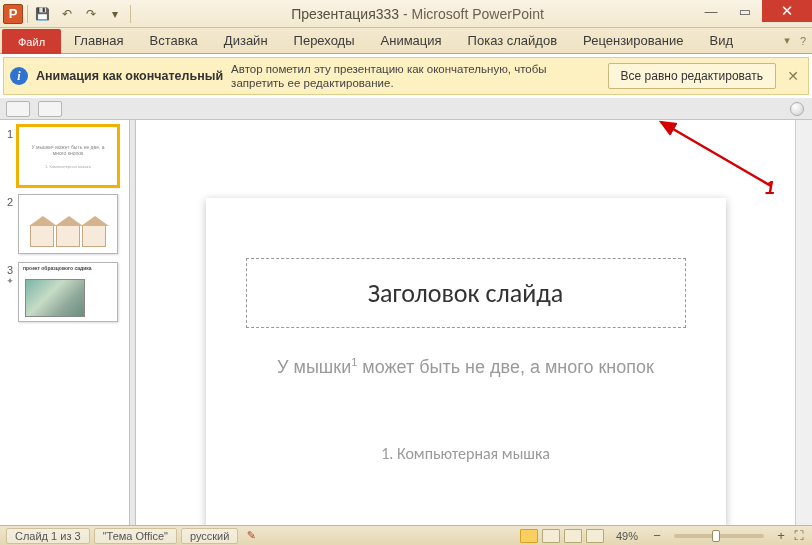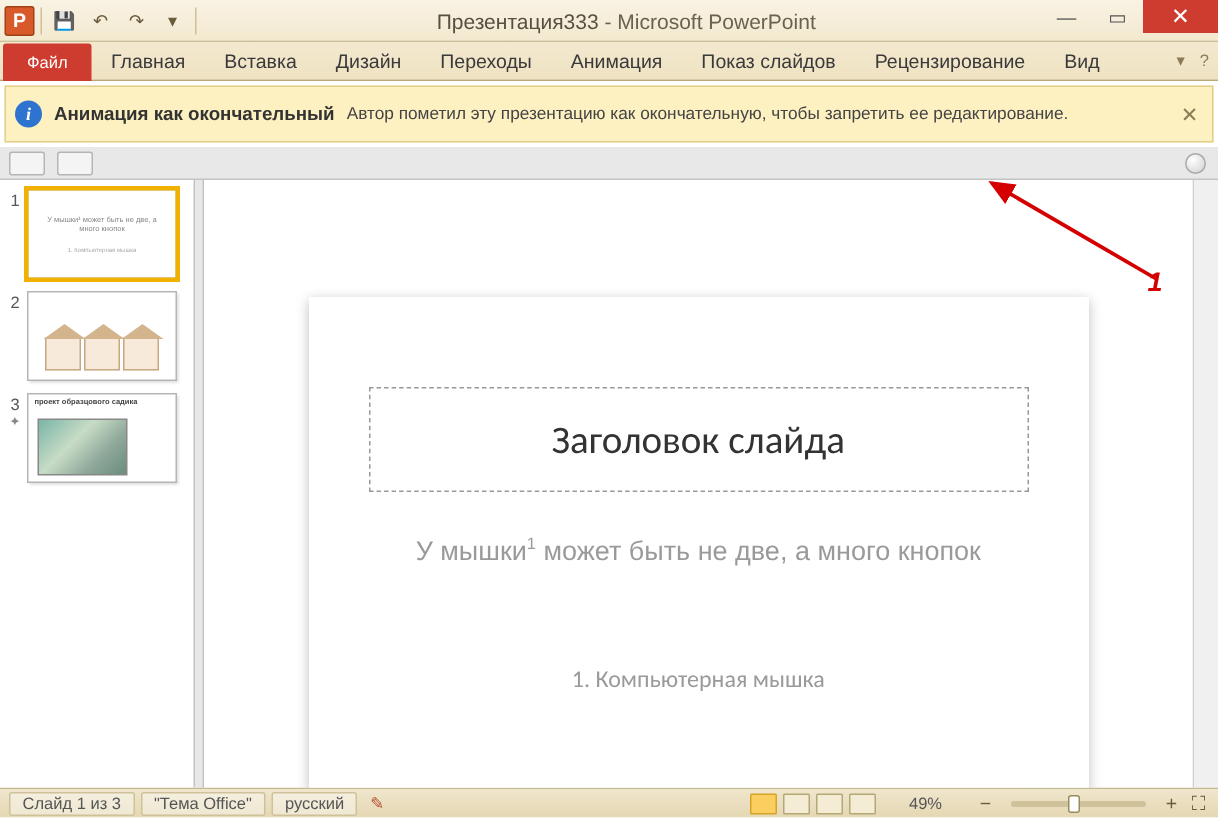--- a/index.html
+++ b/index.html
@@ -236,20 +236,21 @@
   <div class="ribbon-right">
     <span>▾</span>
     <span>?</span>
   </div>
 </div>
 
 <div class="info-bar">
   <div class="info-icon">i</div>
   <div class="info-title">Анимация как окончательный</div>
   <div class="info-msg">Автор пометил эту презентацию как окончательную, чтобы запретить ее редактирование.</div>
+  <button class="info-btn">Все равно редактировать</button>
   <div class="info-close">✕</div>
 </div>
 
 <div class="viewstrip">
   <div class="vs-btn"></div>
   <div class="vs-btn"></div>
   <div class="vs-pill"></div>
 </div>
 
 <div class="main">
@@ -313,20 +314,20 @@
 <div class="statusbar">
   <div class="sb-cell">Слайд 1 из 3</div>
   <div class="sb-cell">"Тема Office"</div>
   <div class="sb-cell">русский</div>
   <div style="width:18px;text-align:center;color:#b04a2c;">✎</div>
   <div class="sb-spacer"></div>
   <div class="sb-icon active"></div>
   <div class="sb-icon"></div>
   <div class="sb-icon"></div>
   <div class="sb-icon"></div>
-  <span style="margin:0 18px;">49%</span>
+  <span style="margin:0 8px;">49%</span>
   <span class="zoom-end">−</span>
   <div class="zoom-slider">
       <div class="zoom-thumb"></div>
     </div>
   <span class="zoom-end">+</span>
   <span class="zoom-end">⛶</span>
 </div>
 
 </body></html>

